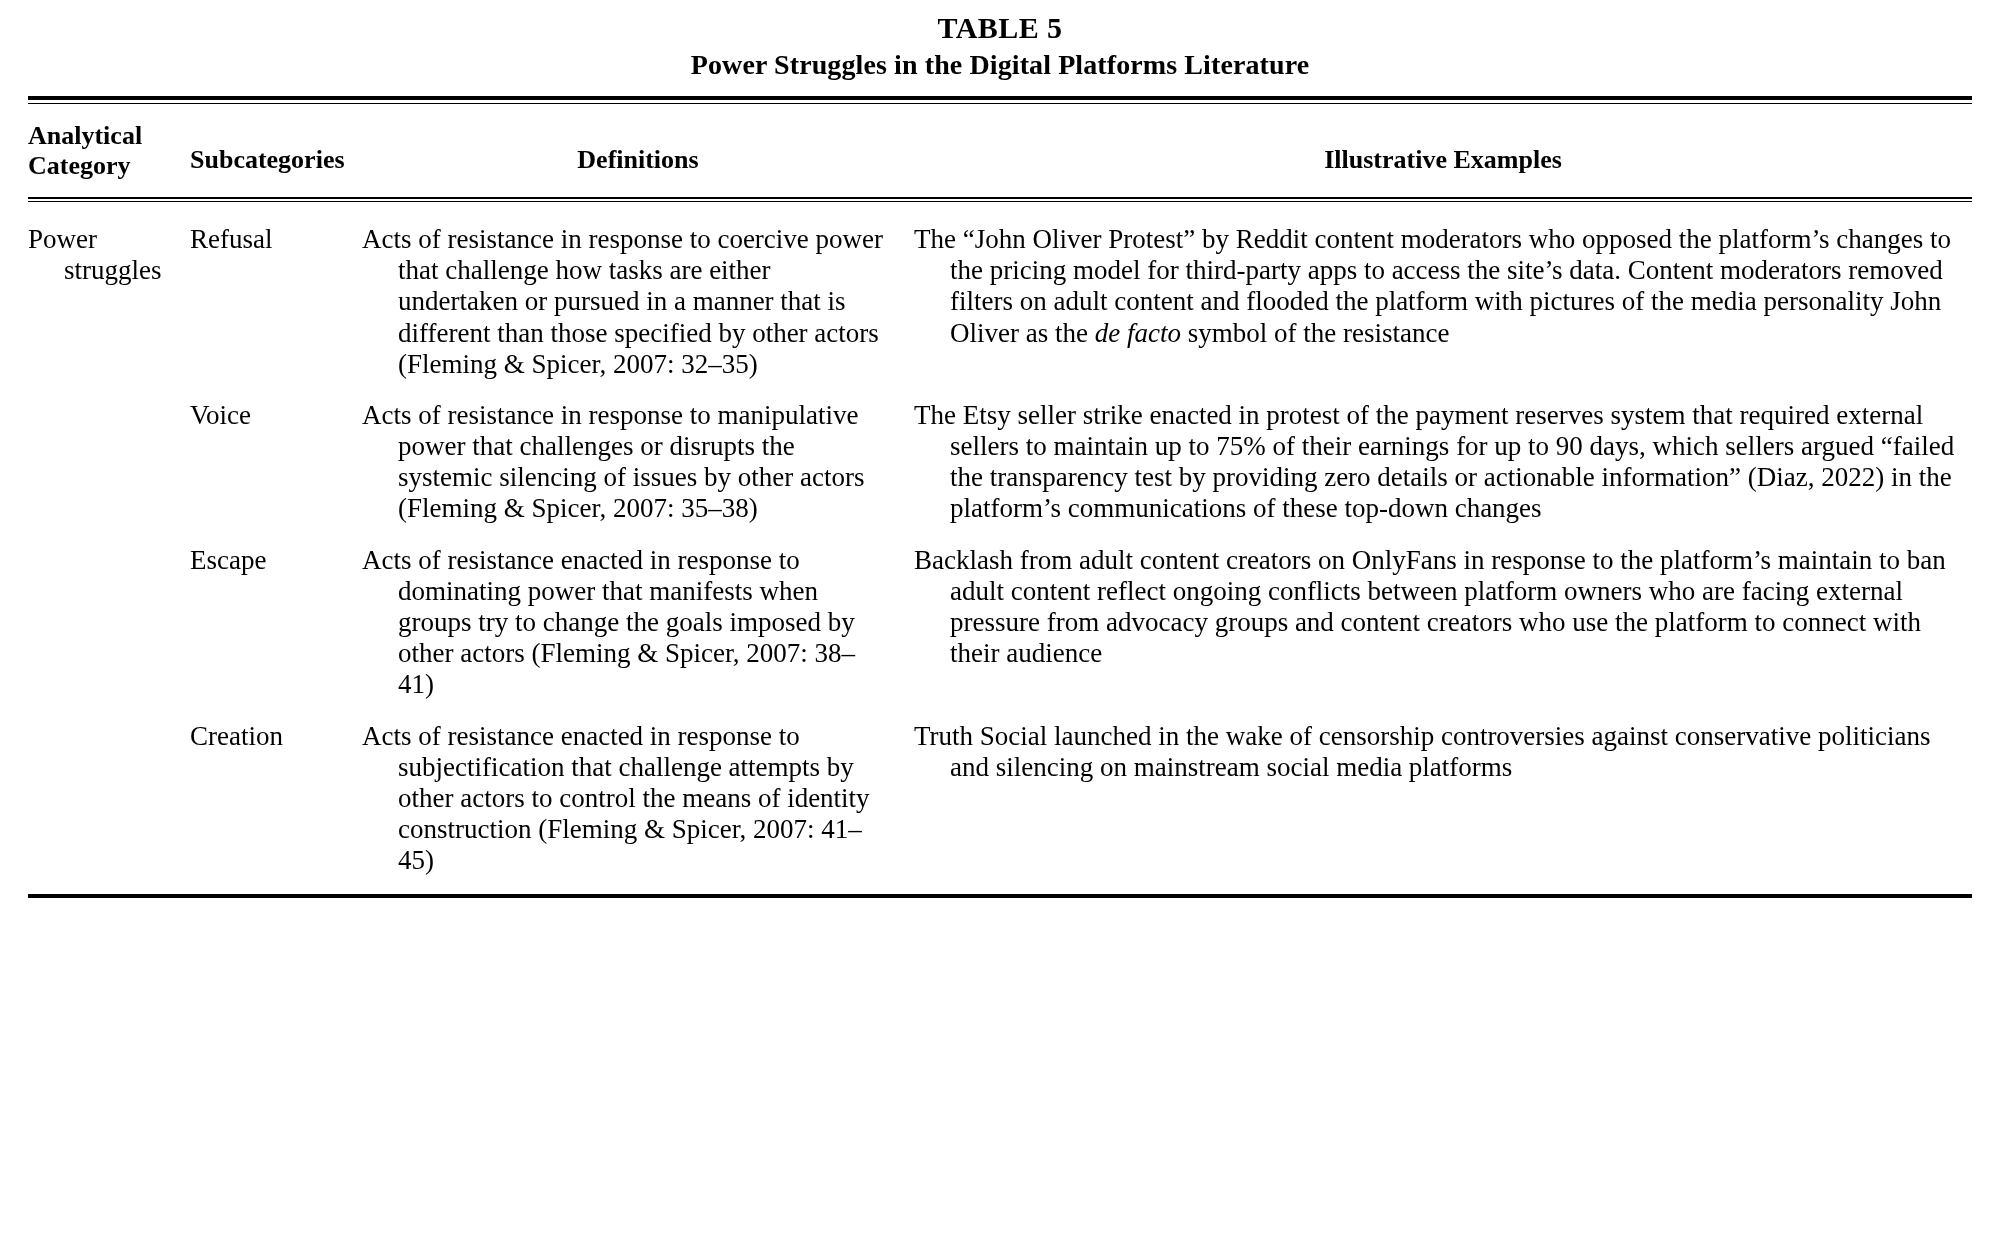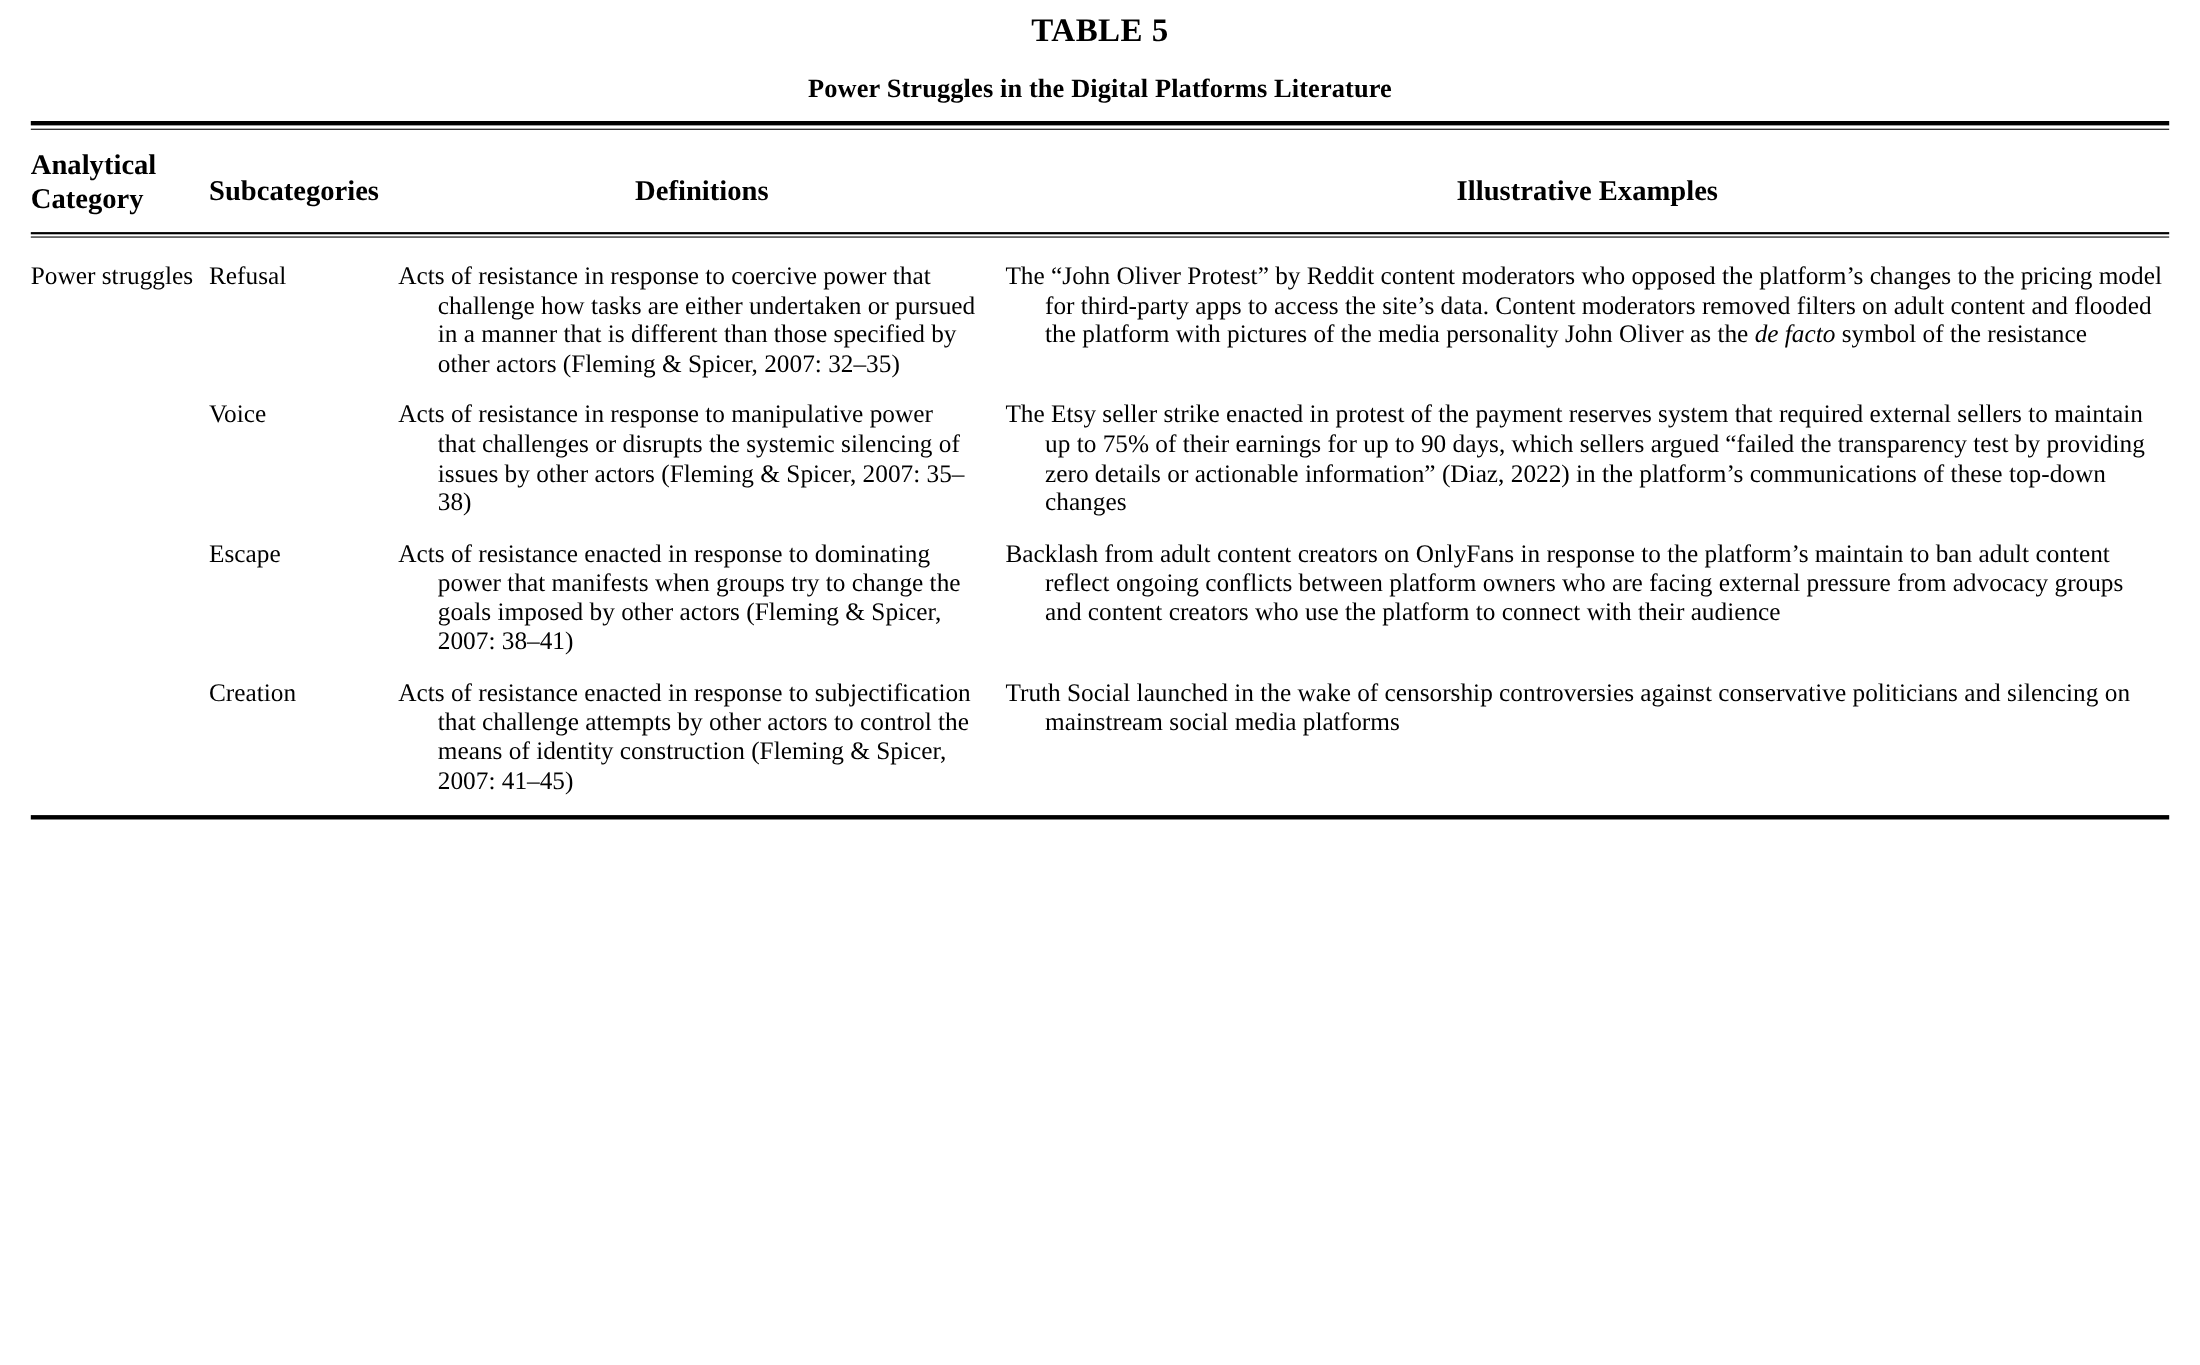--- a/index.html
+++ b/index.html
@@ -27,23 +27,23 @@
   .title-block {
     text-align: center;
     font-weight: bold;
     line-height: 1.22;
   }
   .title-line-1 {
     font-size: 30px;
     letter-spacing: 0.4px;
   }
   .title-line-2 {
-    font-size: 24px;
+    font-size: 28px;
     letter-spacing: 0.1px;
-    margin-top: 20px;
+    margin-top: 1px;
   }
 
   
   .rule-double-heavy {
     margin-top: 14px;
     border-top: 4px solid #000;
     border-bottom: 1.5px solid #000;
     height: 3px;
     box-sizing: content-box;
   }
@@ -75,21 +75,21 @@
     font-size: 26px;
     vertical-align: top;
     padding: 0;
     line-height: 1.18;
   }
   .hdr-wrap { padding: 17px 0 15px 0; }
   .hdr-left   { text-align: left; }
   .hdr-center { text-align: center; }
 
   tbody td {
-    font-size: 23px;
+    font-size: 27px;
     line-height: 1.155;
     vertical-align: top;
     padding: 0;
     font-weight: normal;
   }
 
   
   .hang {
     padding-left: 36px;
     text-indent: -36px;

